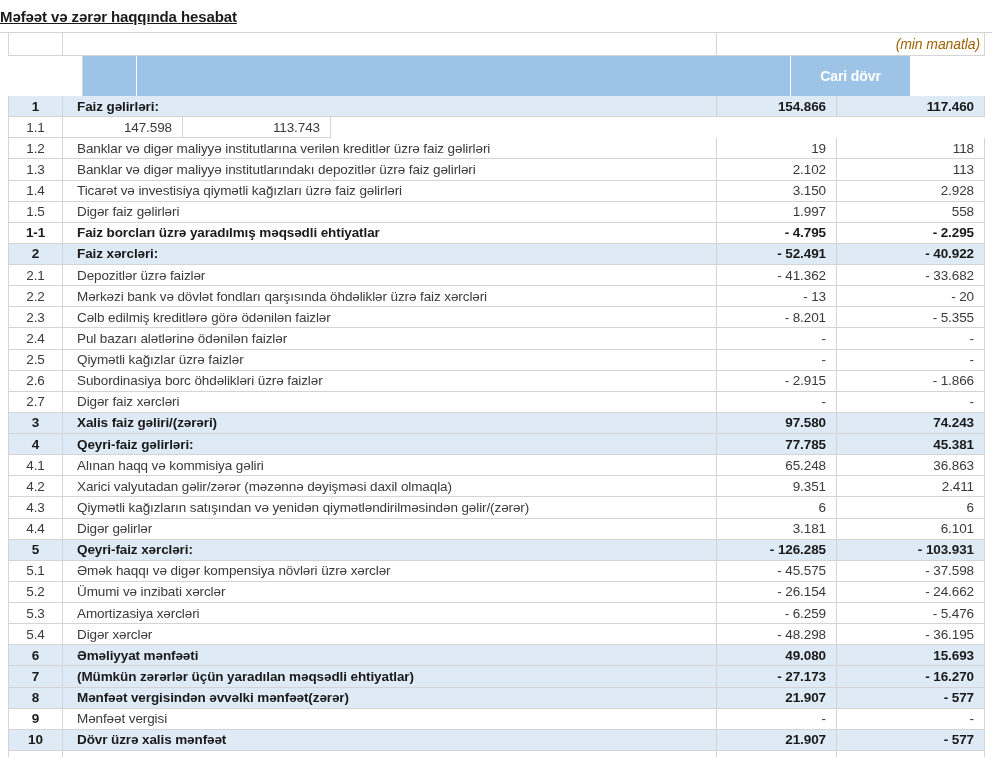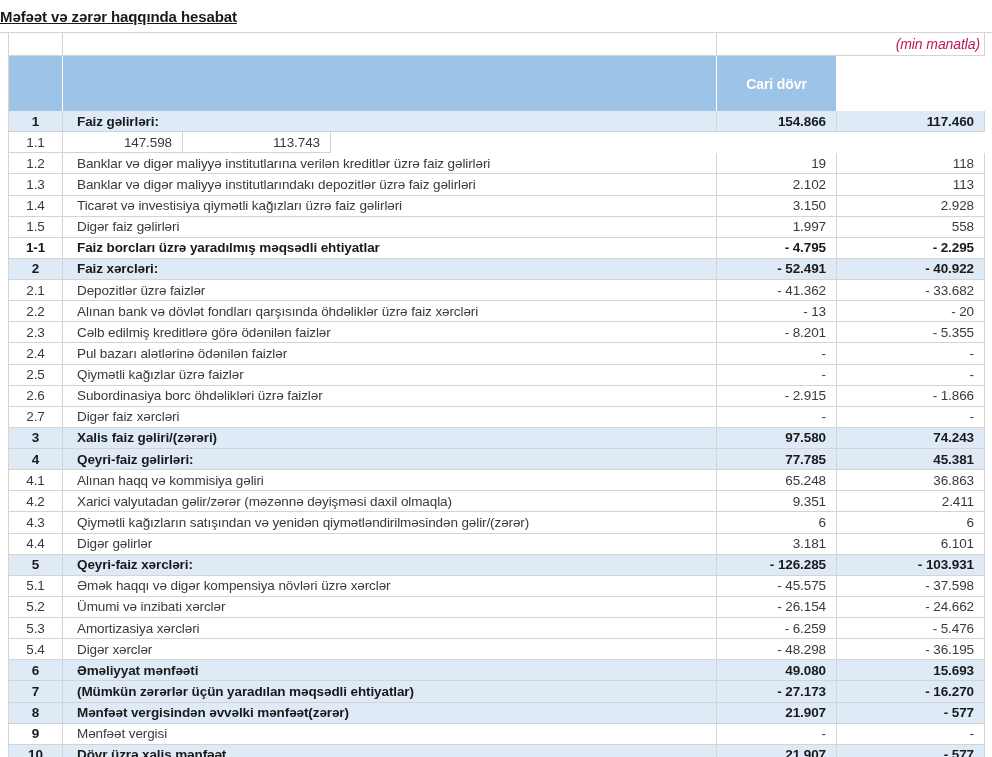--- a/index.html
+++ b/index.html
@@ -34,25 +34,25 @@
 
   .unit-row { height: 23px; }
   .unit-row .cell {
     border-right: 1px solid var(--border, #d5d3d3);
     border-bottom: 1px solid var(--border, #d5d3d3);
     height: 100%;
   }
   .unit-row .first { border-left: 1px solid var(--border, #d5d3d3); }
   .unit-note {
     display: flex; align-items: center; justify-content: flex-end;
-    font-style: italic; font-size: 14px; color: #be185d;
+    font-style: italic; font-size: 14px; color: #a16207;
     padding-right: 4px;
   }
 
-  .header-row { height: 55px; }
+  .header-row { height: 40px; justify-content: center; }
   .header-row .hcell {
     background: var(--header-bg, #9dc3e6);
     color: var(--header-text, #ffffff);
     font-weight: 700; font-size: 14px; line-height: 16px;
     display: flex; align-items: center; justify-content: center;
     text-align: center;
     border-right: 1px solid #fff;
     height: 100%;
   }
   .header-row .hfirst { border-left: 1px solid var(--border, #d5d3d3); }
@@ -183,21 +183,21 @@
     <div class="cell cnum w-num">2.1</div>
     <div class="cell clabel w-label">Depozitlər üzrə faizlər</div>
     <div class="cell ccur w-cur">- 41.362</div>
     <div class="cell cprev w-prev">- 33.682</div>
     <div class="w-rgut"></div>
   </div>
 
   <div class="frow trow">
     <div class="w-gut"></div>
     <div class="cell cnum w-num">2.2</div>
-    <div class="cell clabel w-label">Alınan bank və dövlət fondları qarşısında öhdəliklər üzrə faiz xərcləri</div>
+    <div class="cell clabel w-label">Mərkəzi bank və dövlət fondları qarşısında öhdəliklər üzrə faiz xərcləri</div>
     <div class="cell ccur w-cur">- 13</div>
     <div class="cell cprev w-prev">- 20</div>
     <div class="w-rgut"></div>
   </div>
 
   <div class="frow trow">
     <div class="w-gut"></div>
     <div class="cell cnum w-num">2.3</div>
     <div class="cell clabel w-label">Cəlb edilmiş kreditlərə görə ödənilən faizlər</div>
     <div class="cell ccur w-cur">- 8.201</div>

